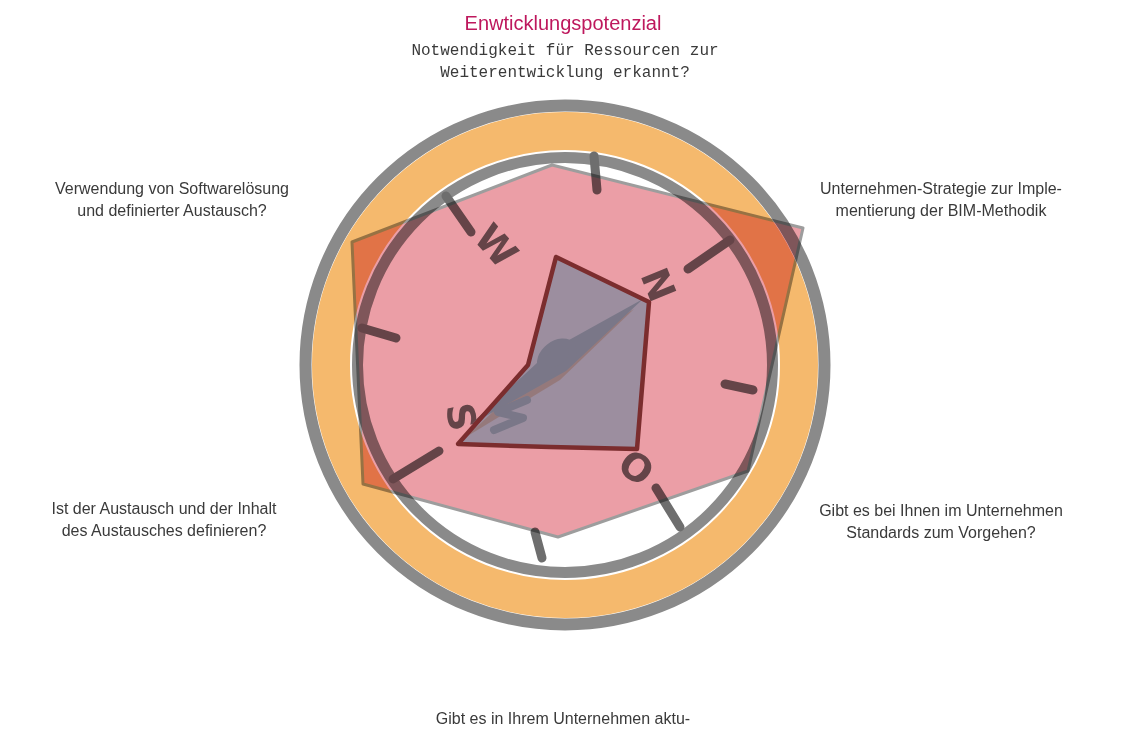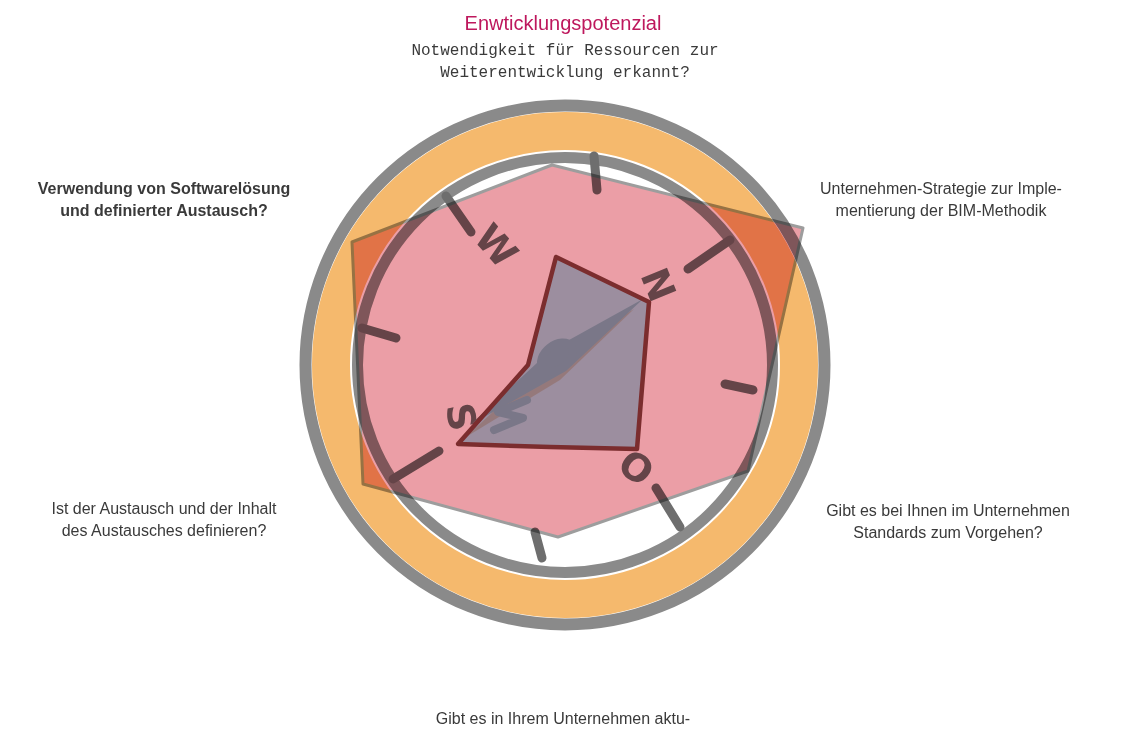--- a/index.html
+++ b/index.html
@@ -65,32 +65,32 @@
   <div class="axis-label" style="left:565px;top:40px;font-family:Liberation Mono, monospace;">
     <span>Notwendigkeit für Ressourcen zur</span>
     <span>Weiterentwicklung erkannt?</span>
   </div>
 
   <div class="axis-label" style="left:941px;top:178px;">
     <span>Unternehmen-Strategie zur Imple-</span>
     <span>mentierung der BIM-Methodik</span>
   </div>
 
-  <div class="axis-label" style="left:941px;top:500px;margin-left:7px;">
+  <div class="axis-label" style="left:941px;top:500px;">
     <span>Gibt es bei Ihnen im Unternehmen</span>
     <span>Standards zum Vorgehen?</span>
   </div>
 
   <div class="axis-label" style="left:563px;top:676px;margin-top:32px;">
     <span>Gibt es in Ihrem Unternehmen aktu-</span>
   </div>
 
   <div class="axis-label" style="left:164px;top:498px;">
     <span>Ist der Austausch und der Inhalt</span>
     <span>des Austausches definieren?</span>
   </div>
 
-  <div class="axis-label" style="left:164px;top:178px;font-weight:bold;">
+  <div class="axis-label" style="left:172px;top:178px;">
     <span>Verwendung von Softwarelösung</span>
     <span>und definierter Austausch?</span>
   </div>
 
 </div>
 
 </body></html>

